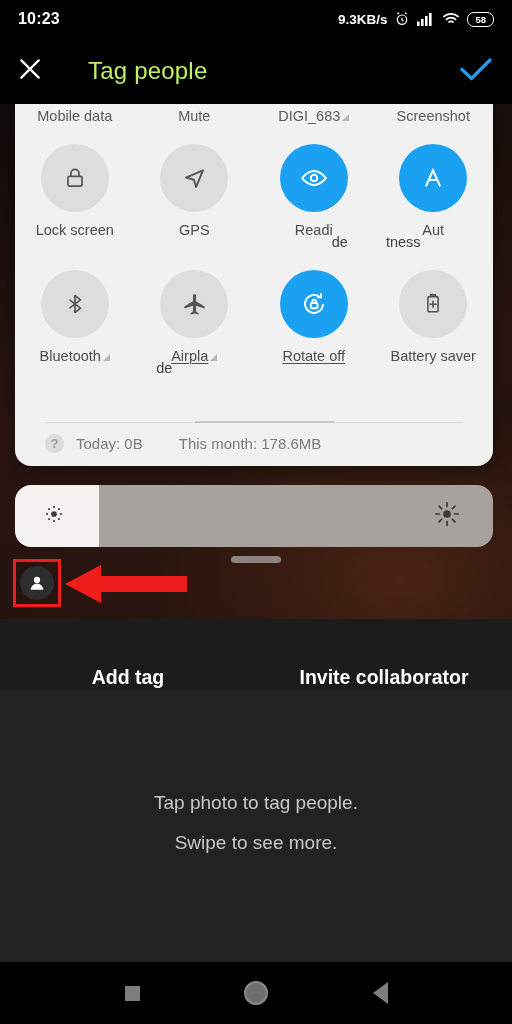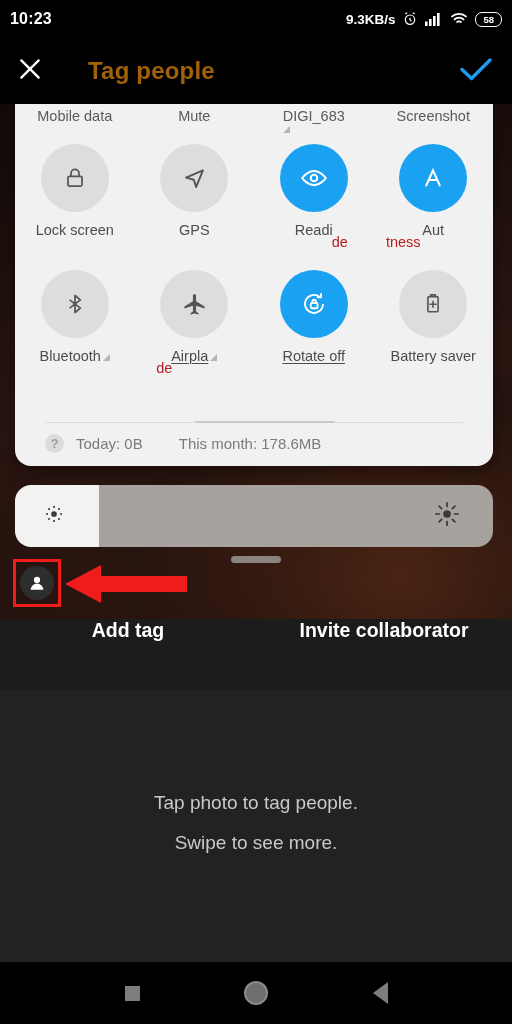--- a/index.html
+++ b/index.html
@@ -23,21 +23,21 @@
   }
 
   
   .statusbar {
     position: absolute;
     left: 0; top: 0;
     width: 512px; height: 38px;
     display: flex;
     align-items: center;
     justify-content: space-between;
-    padding: 0 10px;
+    padding: 0 18px;
     box-sizing: border-box;
     color: #fff;
     background: #000;
     z-index: 40;
   }
   .sb-clock {
     font-size: 16px;
     font-weight: bold;
     letter-spacing: 0.2px;
   }
@@ -74,22 +74,22 @@
   .appbar-close {
     width: 60px;
     display: flex;
     align-items: center;
     justify-content: center;
     cursor: pointer;
   }
   .appbar-title {
     flex: 1;
     font-size: 24px;
-    font-weight: bold;
-    color: #a16207;
+    font-weight: normal;
+    color: #bef264;
     padding-left: 28px;
     letter-spacing: 0.2px;
   }
   .appbar-done {
     width: 72px;
     display: flex;
     align-items: center;
     justify-content: center;
     cursor: pointer;
   }
@@ -124,21 +124,21 @@
     display: flex;
     color: #5a5a5a;
     font-size: 14.5px;
   }
   .qs-toplabels .tl {
     flex: 1;
     text-align: center;
     white-space: nowrap;
     overflow: hidden;
   }
-  .tl-wifi { display: inline-flex; align-items: baseline; gap: 2px; flex-direction: column; }
+  .tl-wifi { display: inline-flex; align-items: baseline; gap: 2px; }
   .tri {
     display: inline-block;
     width: 0; height: 0;
     border-left: 7px solid transparent;
     border-bottom: 7px solid #b6b6b6;
     position: relative;
     top: 0px;
   }
 
   .qs-row {
@@ -174,21 +174,21 @@
     align-items: baseline;
     gap: 2px;
   }
   .qs-label.ul { text-decoration: underline; text-decoration-thickness: 1px; text-underline-offset: 2px; justify-content: flex-end; }
   
   .ghost-labels {
     position: absolute;
     left: 0;
     width: 478px;
     display: flex;
-    color: #b91c1c;
+    color: #404040;
     font-size: 14.5px;
     pointer-events: none;
   }
   .ghost-labels .g {
     flex: 1;
     text-align: center;
     white-space: nowrap;
   }
   .gl-row1 { top: 130px; }
   .gl-row2 { top: 256px; }
@@ -303,21 +303,21 @@
     width: 122px; height: 40px;
   }
 
   
   .tabs {
     position: absolute;
     left: 0; top: 619px;
     width: 512px; height: 70px;
     display: flex;
     background: #1c1c1c;
-    align-items: flex-start;
+    align-items: flex-end;
   }
   .tab {
     flex: 1;
     text-align: center;
     color: #fff;
     font-size: 19.5px;
     font-weight: bold;
     cursor: pointer;
   }
 

